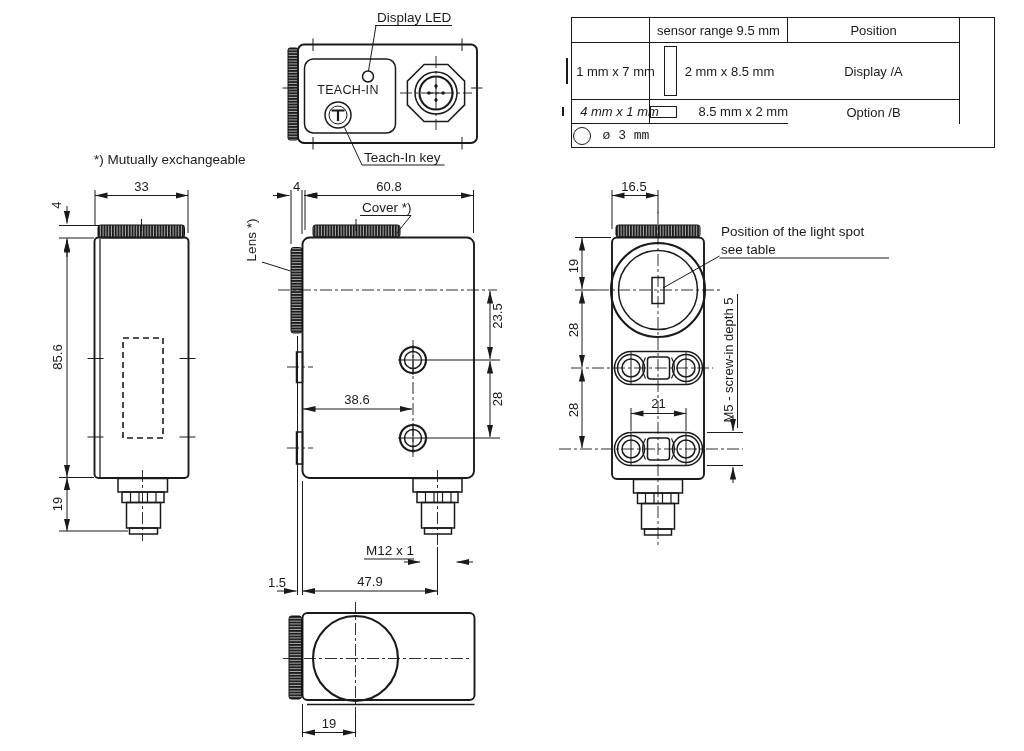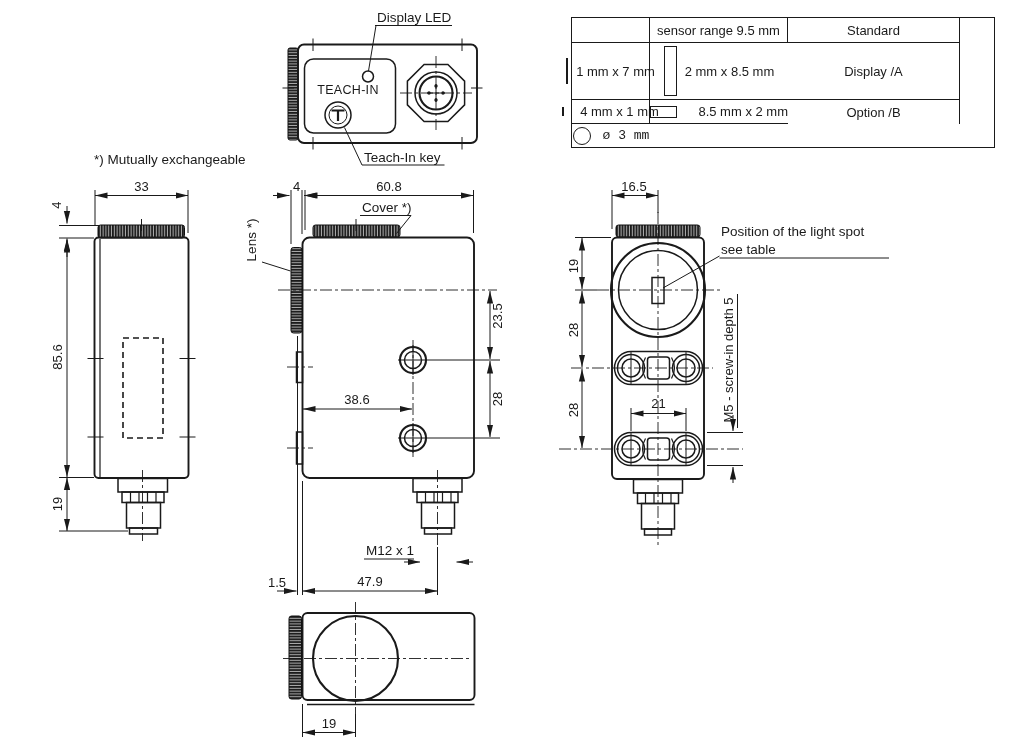--- a/index.html
+++ b/index.html
@@ -255,32 +255,32 @@
     <path d="M302.5,704 V737 M355.5,714 V737" class="thin"></path>
     <path d="M302.5,732.5 H355.5" class="dl"></path>
     <text class="dim" x="329" y="728" text-anchor="middle">19</text>
   </g>
 </svg>
 
 <div class="sensor-table">
   <div class="tc"></div>
   <div class="tc">sensor range 9.5 mm</div>
 
-  <div class="tc">Standard</div>
+  <div class="tc">Position</div>
   <div class="tc">
     <span class="ic-vs"></span>
     <span>1 mm x 7 mm</span>
   </div>
   <div class="tc lastcol">
     <span class="ic-vl"></span>
     <span>2 mm x 8.5 mm</span>
   </div>
 
   <div class="tc">Display /A</div>
-  <div class="tc" style="gap:16px;">
+  <div class="tc" style="gap:16px;font-style:italic;">
     <span class="ic-hs"></span>
     <span>4 mm x 1 mm</span>
   </div>
   <div class="tc lastcol" style="gap:21px;">
     <span class="ic-hl"></span>
     <span>8.5 mm x 2 mm</span>
   </div>
 
   <div class="tc lastrow">Option /B</div>
   <div class="tc lastrow lastcol" style="gap:12px;font-family:Liberation Mono, monospace;">

